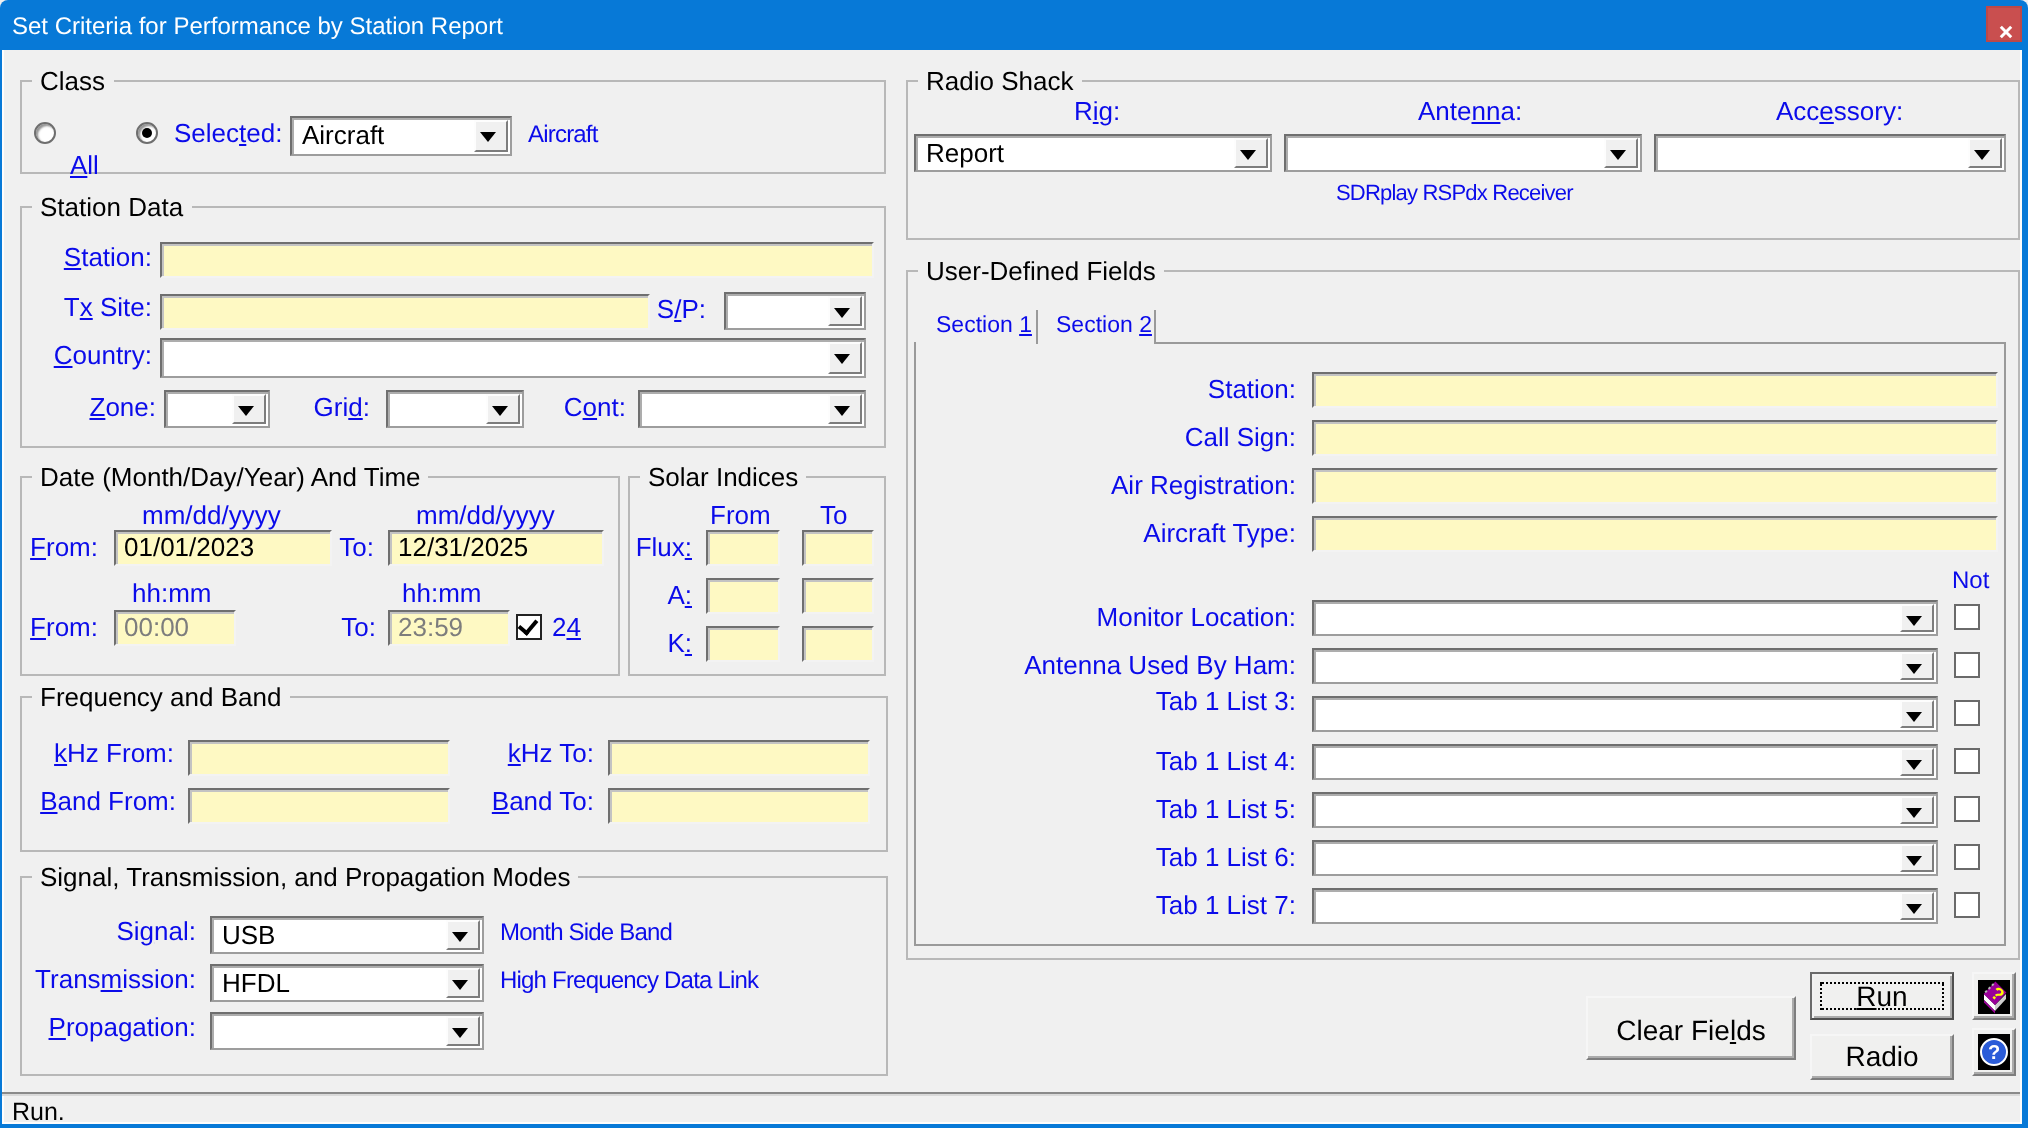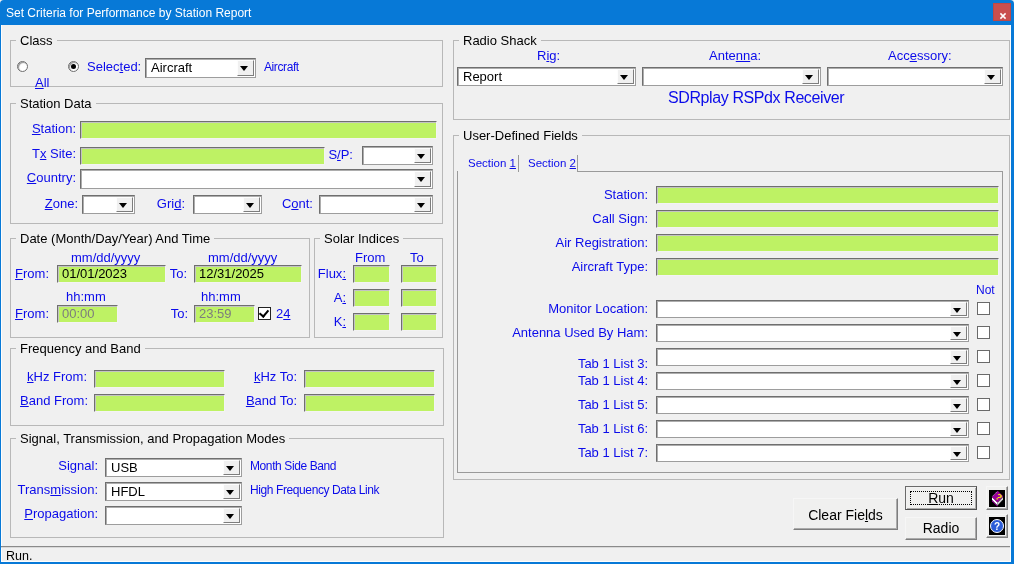--- a/index.html
+++ b/index.html
@@ -6,21 +6,21 @@
  font-family:"Liberation Sans",sans-serif;overflow:hidden}
 .tbar{position:absolute;left:0;top:0;width:1014px;height:25px;background:#0779d7;border-radius:4px 4px 0 0}
 .ttl{position:absolute;left:6px;top:0;line-height:26px;font-size:12px;color:#fff;white-space:nowrap}
 .xb{position:absolute;left:993px;top:3px;width:18px;height:18px;background:#c94f4f;border:1px solid #bc4848;box-sizing:border-box}
 .bord{position:absolute;background:#0779d7}
 .g{position:absolute;border:1px solid #b8b8b8}
 .g>span{position:absolute;top:-8px;left:5px;background:#f0f0f0;padding:0 4px;font-size:13px;line-height:15px;color:#000;white-space:nowrap}
 .l{position:absolute;font-size:13px;line-height:15px;color:#0b0bea;white-space:nowrap}
 .lr{text-align:right}
 .lk{color:#000}
-.t{position:absolute;background:#bef264;border:1px solid;border-color:#6f6f6f #f3f3f3 #f3f3f3 #6f6f6f;box-shadow:inset 1px 1px 0 #c3c3c3;
+.t{position:absolute;background:#fef9c3;border:1px solid;border-color:#6f6f6f #f3f3f3 #f3f3f3 #6f6f6f;box-shadow:inset 1px 1px 0 #c3c3c3;
  font-size:13px;color:#000;padding:0 0 0 4px;white-space:nowrap;overflow:hidden}
 .c{position:absolute;background:#fff;border:1px solid;border-color:#6f6f6f #9d9d9d #9d9d9d #6f6f6f;box-shadow:inset 1px 1px 0 #adadad}
 .c>b{position:absolute;left:5px;font-weight:400;font-size:13px;color:#000;white-space:nowrap}
 .c>i{position:absolute;top:1px;right:1px;bottom:1px;width:15px;background:#f0f0f0;
  border:1px solid;border-color:#fdfdfd #7d7d7d #7d7d7d #fdfdfd}
 .c>i::after{content:"";position:absolute;left:2px;top:5px;border:4px solid transparent;border-top:5px solid #000}
 .k{position:absolute;width:11px;height:11px;background:#fff;border:1px solid #6a6a6a}
 .k.ck{border-color:#222}
 .k.ck::after{content:"";position:absolute;left:2px;top:0px;width:4px;height:7px;
  border:solid #000;border-width:0 2px 2px 0;transform:rotate(40deg)}
@@ -165,21 +165,21 @@
     <i></i>
   </div>
 <div class="c" style="left:642px;top:67px;width:177px;height:17px">
     <b style="top:0;line-height:17px"></b>
     <i></i>
   </div>
 <div class="c" style="left:827px;top:67px;width:174px;height:17px">
     <b style="top:0;line-height:17px"></b>
     <i></i>
   </div>
-<div class="l" style="left:668px;top:90px;font-size:16px;letter-spacing:-0.4px">SDRplay RSPdx Receiver</div>
+<div class="l" style="left:668px;top:90px;font-size:11px;letter-spacing:-0.4px">SDRplay RSPdx Receiver</div>
 <div class="l" style="left:468px;top:156px;font-size:11.5px">Section <u>1</u></div>
 <div class="l" style="left:528px;top:156px;font-size:11.5px">Section <u>2</u></div>
 <div class="ln" style="left:518px;top:155px;width:1px;height:17px"></div>
 <div class="ln" style="left:577px;top:155px;width:1px;height:17px"></div>
 <div class="ln" style="left:578px;top:171px;width:425px;height:1px"></div>
 <div class="ln" style="left:457px;top:171px;width:1px;height:301px"></div>
 <div class="ln" style="left:1002px;top:171px;width:1px;height:301px"></div>
 <div class="ln" style="left:457px;top:472px;width:546px;height:1px"></div>
 <div class="l lr" style="left:478px;top:187px;width:170px">Station:</div>
 <div class="t" style="left:656px;top:186px;width:337px;height:16px;line-height:16px"></div>
@@ -195,21 +195,21 @@
     <b style="top:0;line-height:16px"></b>
     <i></i>
   </div>
 <div class="k" style="left:977px;top:302px"></div>
 <div class="l lr" style="left:478px;top:325px;width:170px">Antenna Used By Ham:</div>
 <div class="c" style="left:656px;top:324px;width:311px;height:16px">
     <b style="top:0;line-height:16px"></b>
     <i></i>
   </div>
 <div class="k" style="left:977px;top:326px"></div>
-<div class="l lr" style="left:478px;top:356px;width:170px">Tab 1 List 3:</div>
+<div class="l lr" style="left:478px;top:343px;width:170px">Tab 1 List 3:</div>
 <div class="c" style="left:656px;top:348px;width:311px;height:16px">
     <b style="top:0;line-height:16px"></b>
     <i></i>
   </div>
 <div class="k" style="left:977px;top:350px"></div>
 <div class="l lr" style="left:478px;top:373px;width:170px">Tab 1 List 4:</div>
 <div class="c" style="left:656px;top:372px;width:311px;height:16px">
     <b style="top:0;line-height:16px"></b>
     <i></i>
   </div>

